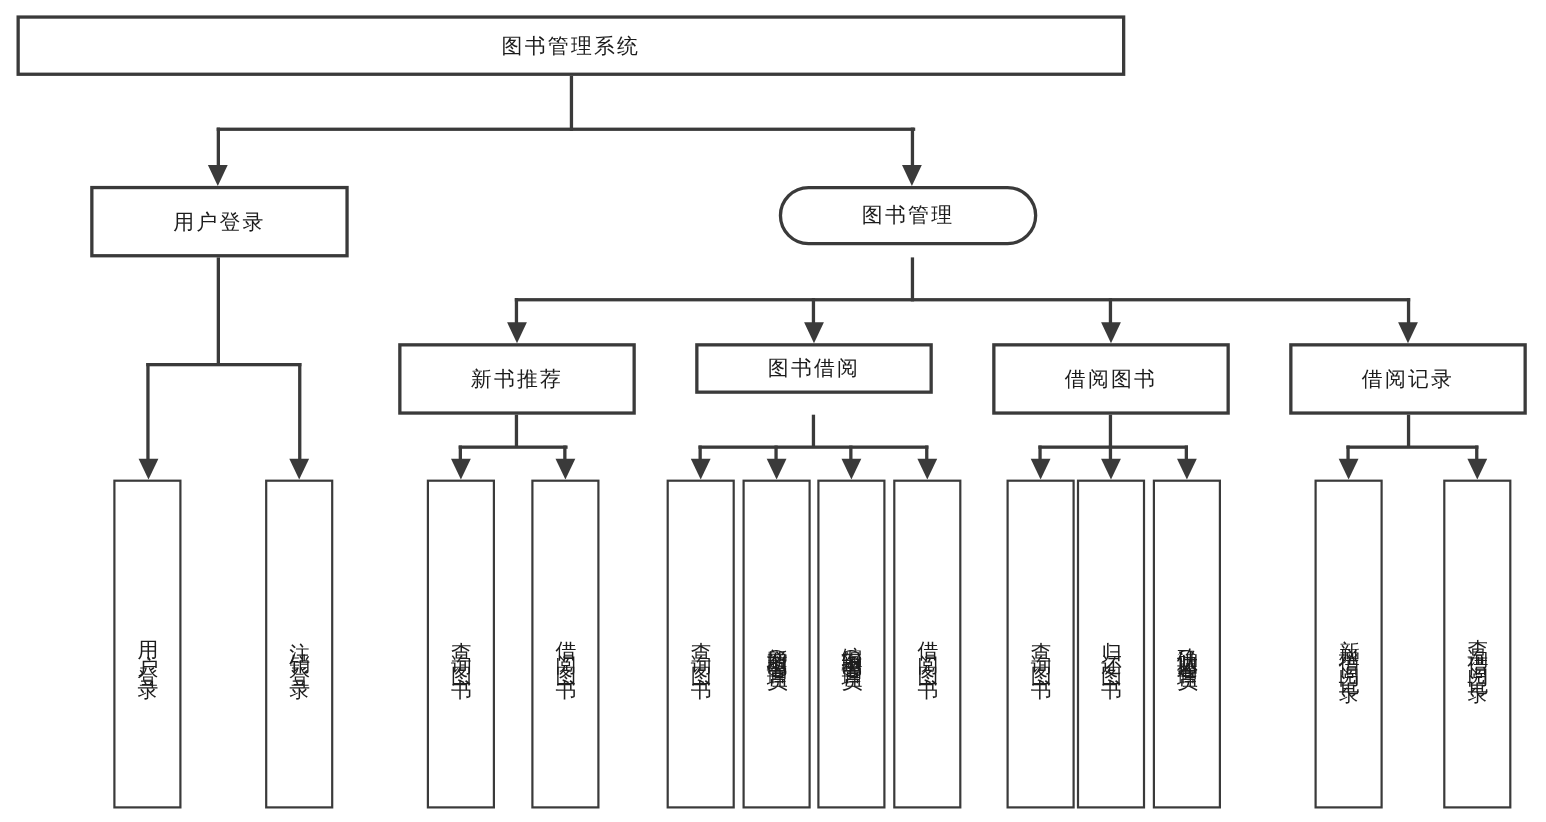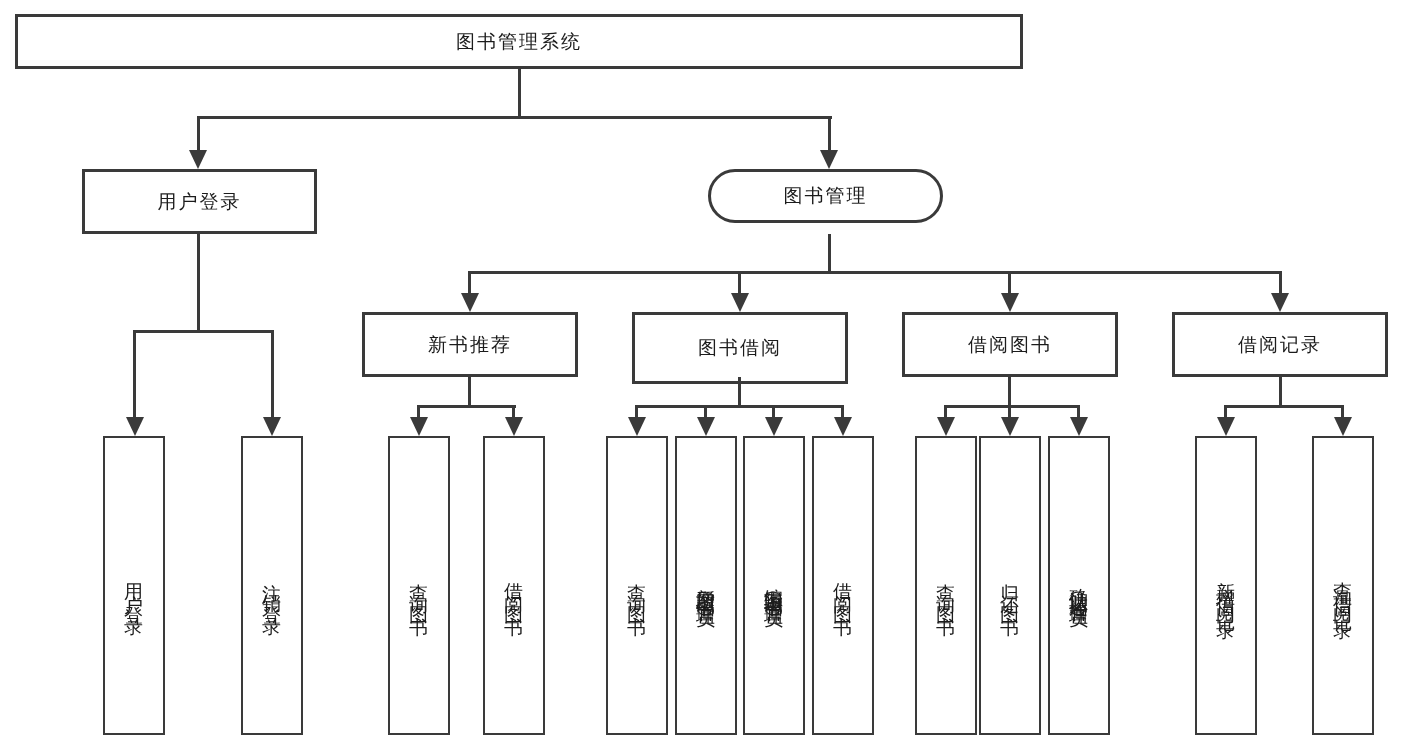--- a/index.html
+++ b/index.html
@@ -90,21 +90,21 @@
   <div class="vline" style="left:1008px;top:271px;height:24px;"></div>
   <div class="vline" style="left:1279px;top:271px;height:24px;"></div>
   <div class="arrow" style="left:461px;top:293px;"></div>
   <div class="arrow" style="left:731px;top:293px;"></div>
   <div class="arrow" style="left:1001px;top:293px;"></div>
   <div class="arrow" style="left:1271px;top:293px;"></div>
 
   <div class="box" style="left:362px;top:312px;width:216px;height:65px;">
     <span class="hlabel">新书推荐</span>
   </div>
-  <div class="box" style="left:632px;top:312px;width:216px;height:72px;">
+  <div class="box" style="left:632px;top:312px;width:216px;height:46px;">
     <span class="hlabel">图书借阅</span>
   </div>
   <div class="box" style="left:902px;top:312px;width:216px;height:65px;">
     <span class="hlabel">借阅图书</span>
   </div>
   <div class="box" style="left:1172px;top:312px;width:216px;height:65px;">
     <span class="hlabel">借阅记录</span>
   </div>
 
   <div class="vline" style="left:468px;top:377px;height:30px;"></div>

